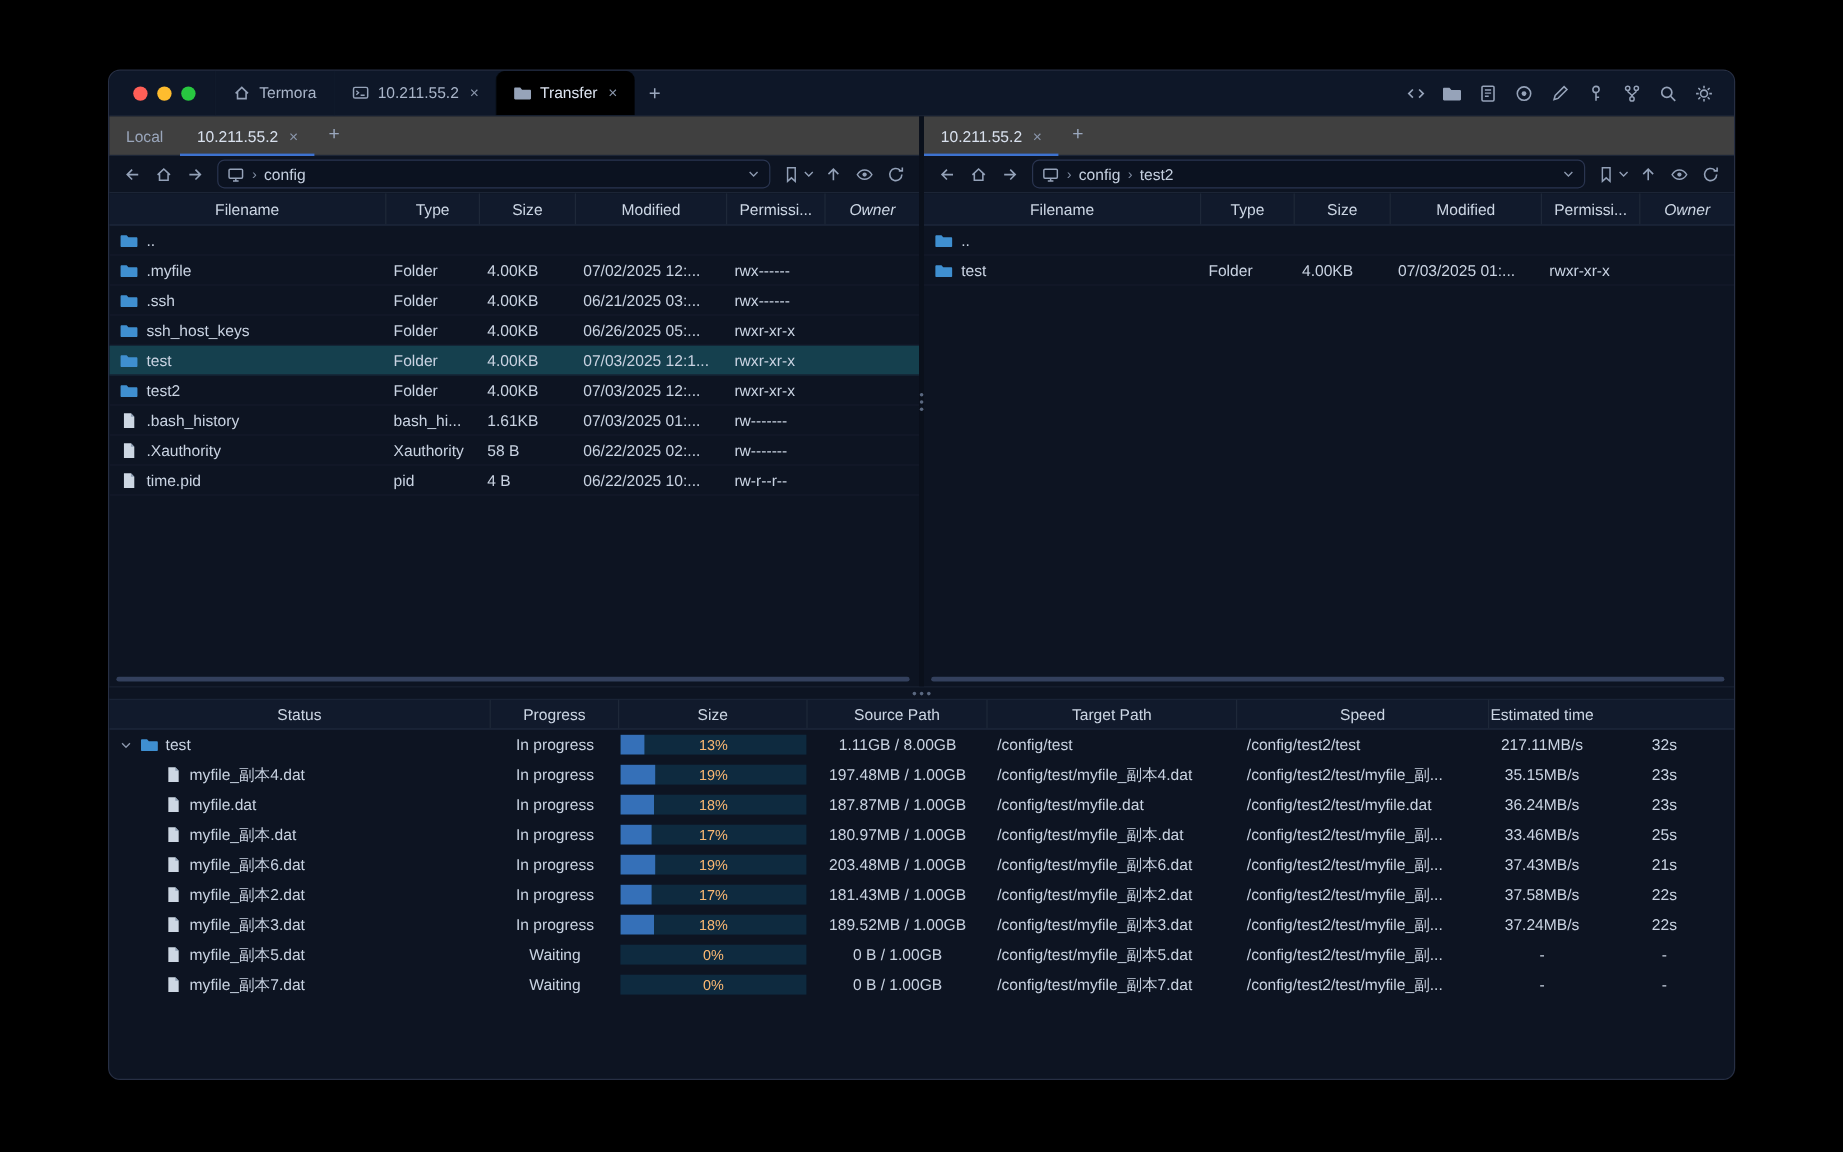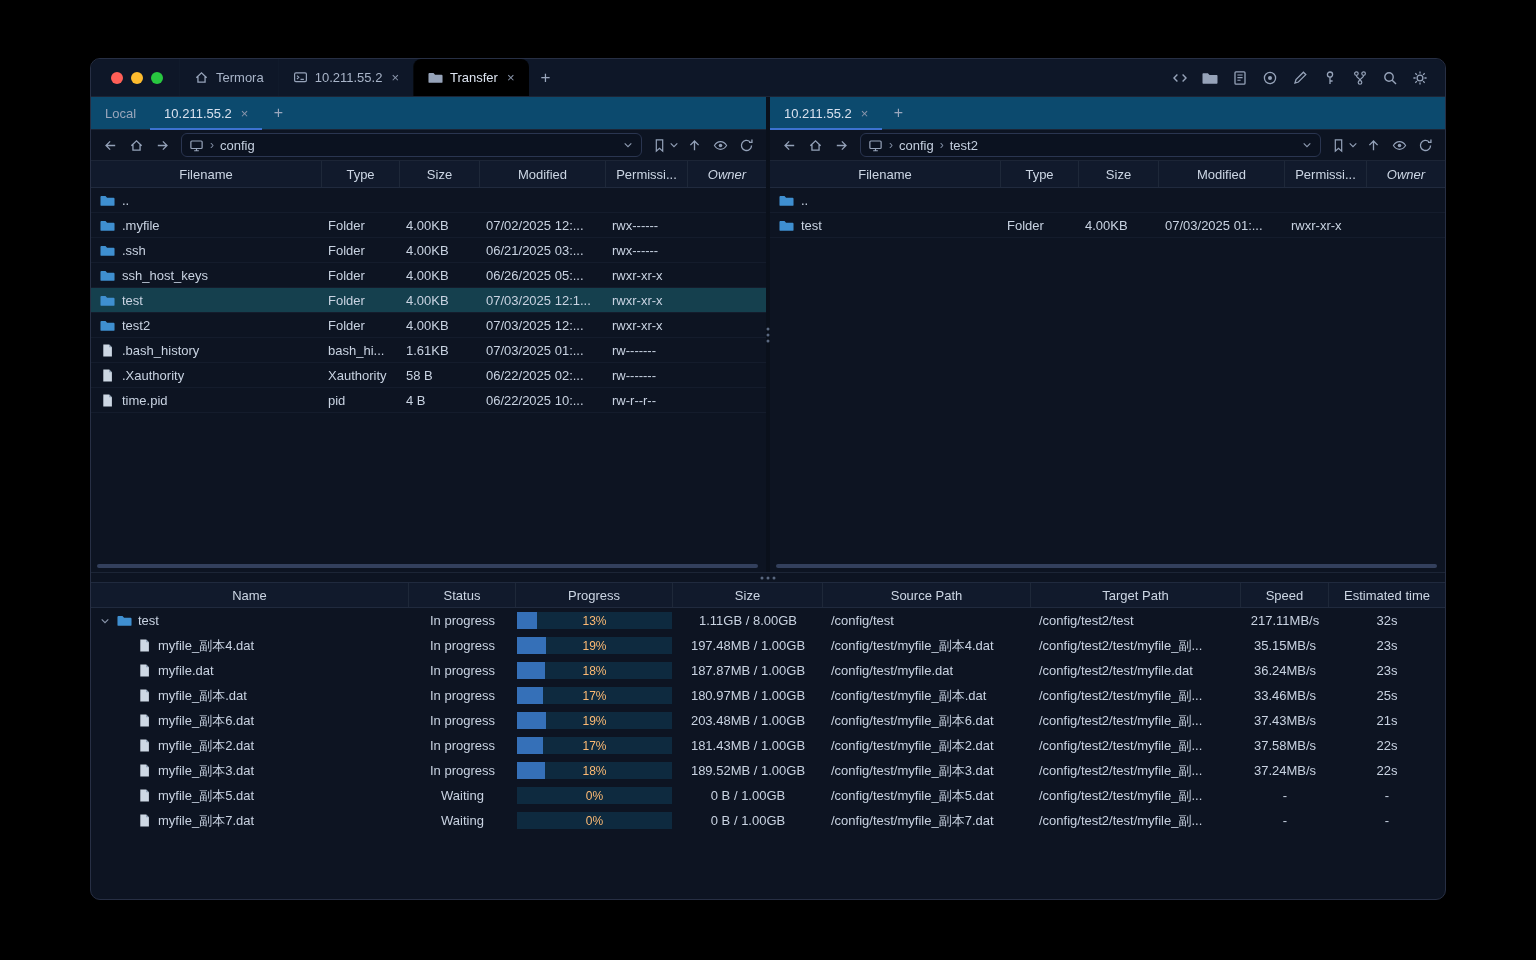--- a/index.html
+++ b/index.html
@@ -26,21 +26,21 @@
   .ic-folder { color:#3f8fd0; }
   .ic-file { color:#cdd7e3; }
   .ic-gray { color:#96a3b9; }
 
   
   .file-area { flex:0 0 476px; display:flex; border-bottom:1px solid #1c2536; position:relative; }
   .pane { width:675px; display:flex; flex-direction:column; position:relative; }
   .vsplit { width:4px; background:#0a101b; position:relative; cursor:col-resize; }
   .vdots { position:absolute; left:50%; top:50%; transform:translate(-50%,-50%); width:3px; height:3px; border-radius:50%; background:#5a6residual; background:#5a6880; box-shadow:0 -6px 0 #5a6880, 0 6px 0 #5a6880; }
 
-  .pane-tabs { flex:0 0 33px; display:flex; align-items:stretch; border-bottom:1px solid #1c2536; background:#0c4a6e; }
+  .pane-tabs { flex:0 0 33px; display:flex; align-items:stretch; border-bottom:1px solid #1c2536; background:#404040; }
   .p-tab { display:flex; align-items:center; gap:7px; padding:0 14px; font-size:13px; color:#9aa6bb; position:relative; }
   .p-tab.active { color:#d9e1ee; }
   .p-tab.active::after { content:""; position:absolute; left:0; right:0; bottom:-1px; height:2px; background:#3d72d0; }
   .p-plus { width:32px; display:flex; align-items:center; justify-content:center; color:#9aa7bd; font-size:16px; }
 
   .toolbar { flex:0 0 31px; display:flex; align-items:center; gap:3px; padding:0 8px; border-bottom:1px solid #1c2536; }
   .nav-btn { width:23px; height:23px; display:flex; align-items:center; justify-content:center; color:#93a1b8; border-radius:4px; }
   .pathbar { flex:1; height:24px; margin:0 4px; background:#0b1220; border:1px solid #2a3550; border-radius:6px; display:flex; align-items:center; gap:6px; padding:0 7px; font-size:13px; color:#c4cfdf; }
   .crumb-sep { color:#7f8ca1; font-size:12px; }
   .path-dd { margin-left:auto; display:flex; align-items:center; color:#8d9ab0; }
@@ -537,21 +537,20 @@
       </div>
     </div>
   </div>
 
   <div class="hsplit">
       <span class="hdots"></span>
     </div>
 
   <div class="transfer">
     <div class="thead">
-      <div>Name</div>
       <div>Status</div>
       <div>Progress</div>
       <div>Size</div>
       <div>Source Path</div>
       <div>Target Path</div>
       <div>Speed</div>
       <div>Estimated time</div>
     </div>
 
     <div class="trow">

